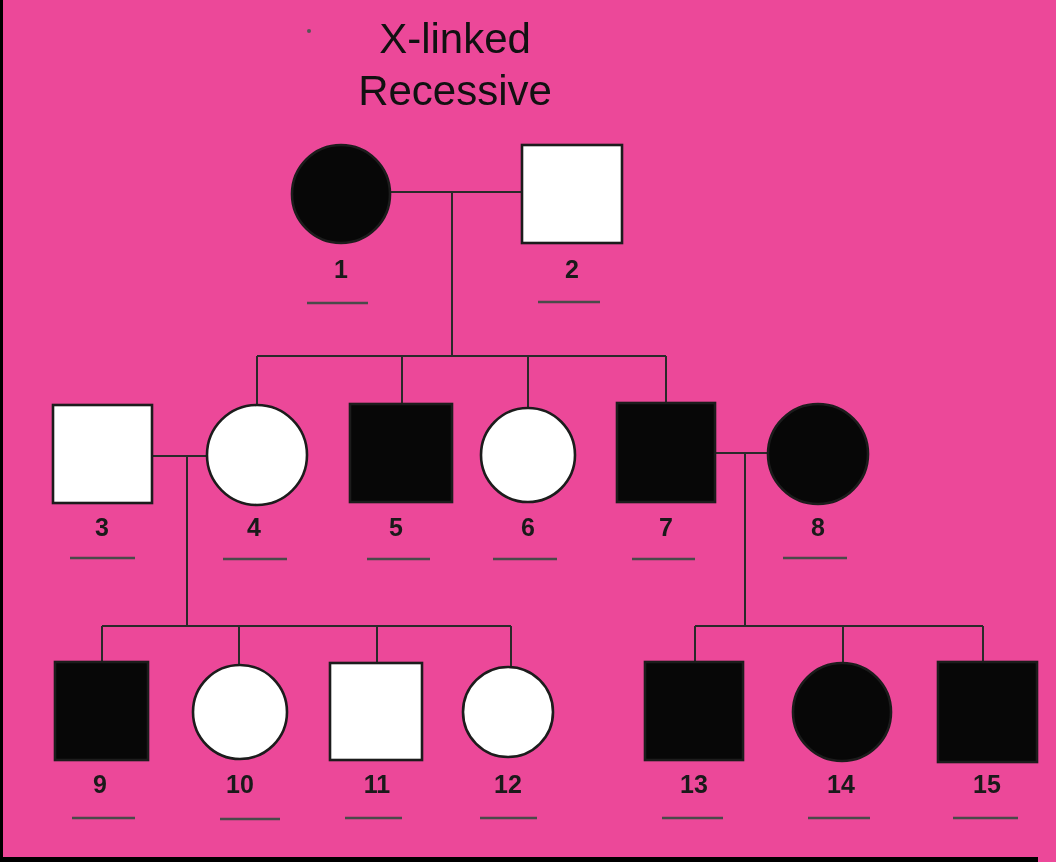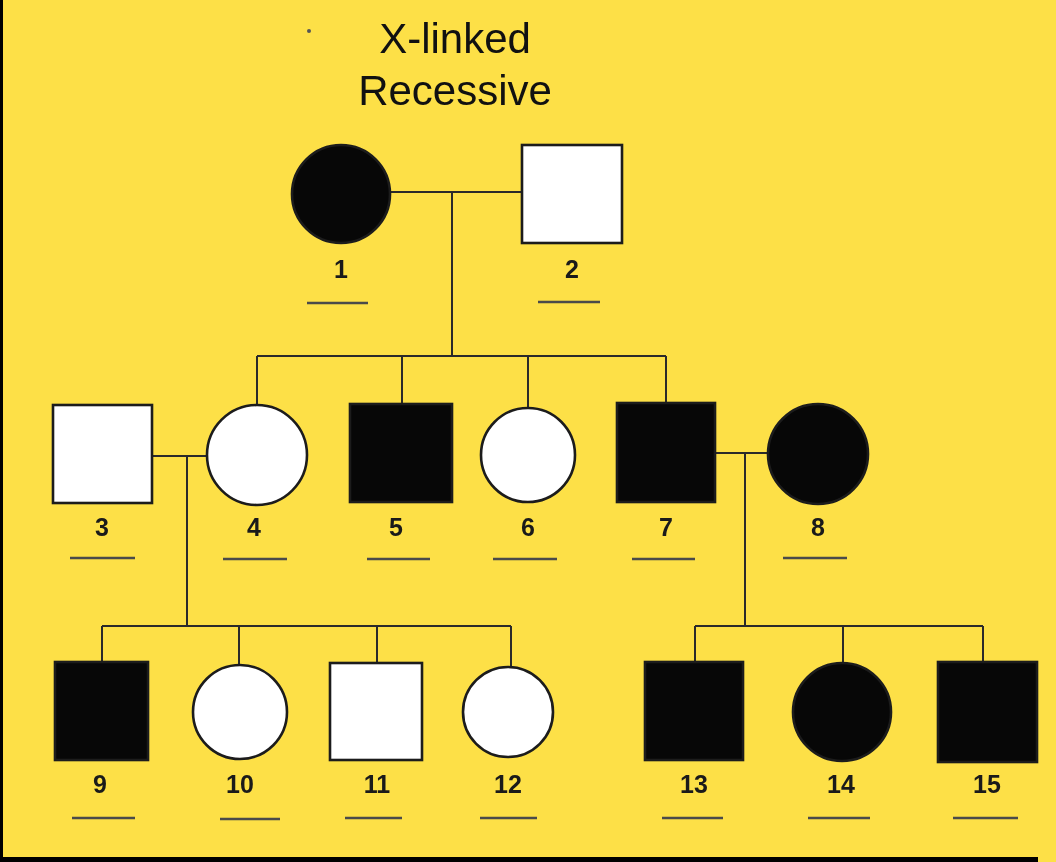--- a/index.html
+++ b/index.html
@@ -4,21 +4,21 @@
 <style>
   html, body {
     margin: 0;
     padding: 0;
     background: #ffffff;
   }
   .page {
     position: relative;
     width: 1056px;
     height: 862px;
-    background: #fde047;
+    background: #ec4899;
     overflow: hidden;
     font-family: "Liberation Sans", sans-serif;
   }
   svg.pedigree {
     position: absolute;
     top: 0;
     left: 0;
     display: block;
   }
   .title-text {

